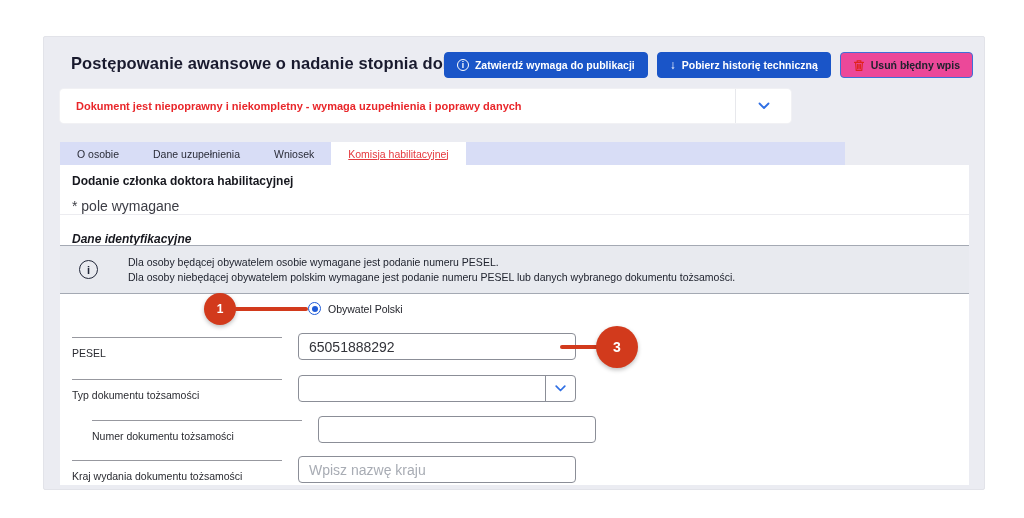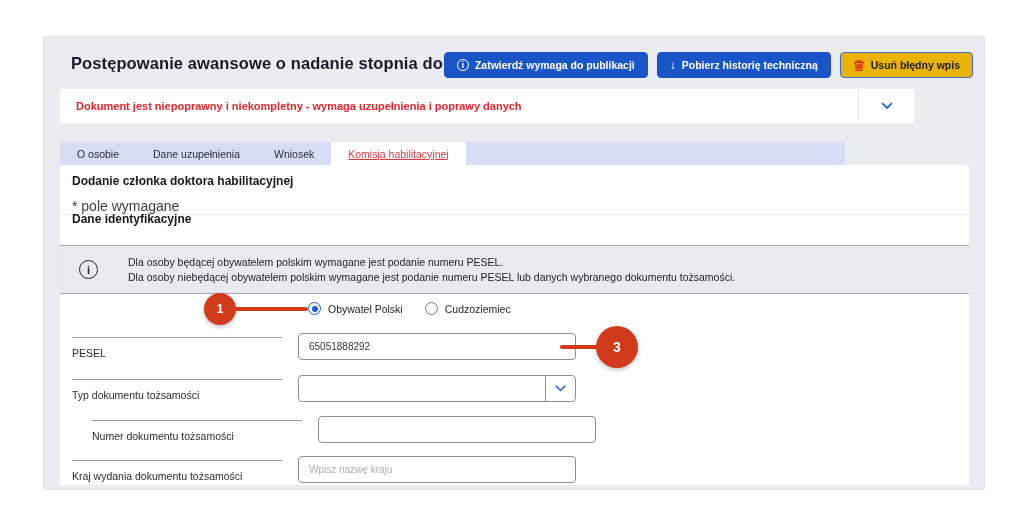--- a/index.html
+++ b/index.html
@@ -8,28 +8,28 @@
   .panel { position:absolute; left:43px; top:36px; width:942px; height:454px;
            background:#ebecf2; border:1px solid #e2e3e9; border-radius:2px; }
 
   
   .page-title { position:absolute; left:27px; top:17px; font-size:16.5px; font-weight:bold; color:#191a2e; letter-spacing:.1px; }
   .actions { position:absolute; right:11px; top:15px; display:flex; gap:9px; }
   .btn { display:inline-flex; align-items:center; gap:6px; height:26px; padding:0 12px;
          border-radius:4px; font-size:10.5px; font-weight:bold; cursor:pointer; white-space:nowrap;
          font-family:"Liberation Sans", sans-serif; }
   .btn.primary { background:#1a55c8; border:1px solid #1a55c8; color:#ffffff; }
-  .btn.outline { background:#eab308; border:1px solid #3f6fd8; color:#20222e; }
+  .btn.outline { background:#ec4899; border:1px solid #3f6fd8; color:#20222e; }
   .ico-info-circle { display:inline-flex; align-items:center; justify-content:center;
          width:12px; height:12px; border:1px solid #ffffff; border-radius:50%;
          font-size:8.5px; font-weight:bold; font-style:normal; }
   .ico-download { font-size:12px; font-weight:bold; line-height:1; }
 
   
-  .alert { position:absolute; left:16px; top:52px; width:854px; height:34px; background:#ffffff;
+  .alert { position:absolute; left:16px; top:52px; width:731px; height:34px; background:#ffffff;
            border-radius:4px; display:flex; align-items:stretch; box-shadow:0 0 0 1px #f1f1f4; }
   .alert-text { flex:1; display:flex; align-items:center; padding-left:16px;
                 color:#e9262a; font-size:11px; font-weight:bold; }
   .alert-toggle { width:56px; display:flex; align-items:center; justify-content:center;
                   border-left:1px solid #e7e8ec; cursor:pointer; }
 
   
   .tabbar { position:absolute; left:16px; top:105px; width:785px; height:23px;
             background:#d8ddf6; display:flex; align-items:stretch; }
   .tab { display:flex; align-items:center; padding:0 17px; font-size:10.5px; color:#2a2c38; cursor:pointer; }
@@ -43,34 +43,34 @@
 
   .infobox { position:absolute; left:0; top:80px; width:909px; height:49px; background:#e8eaef;
              border-top:1px solid #a4a9b3; border-bottom:1px solid #a4a9b3;
              display:flex; align-items:center; }
   .infobox .icircle { margin-left:19px; width:19px; height:19px; border:1.6px solid #202638;
              border-radius:50%; display:flex; align-items:center; justify-content:center;
              font-size:11px; color:#202638; font-weight:bold; flex:0 0 auto; }
   .infobox .itext { margin-left:30px; font-size:10.5px; line-height:15px; color:#20242f; }
 
   
-  .radio-row { position:absolute; left:248px; top:137px; display:flex; align-items:center; gap:22px; }
+  .radio-row { position:absolute; left:248px; top:137px; display:flex; align-items:center; gap:22px;flex-direction:column; }
   .radio-opt { display:flex; align-items:center; gap:7px; font-size:10.5px; color:#24252c; cursor:pointer; }
   .rdot { width:13px; height:13px; border-radius:50%; border:1.5px solid #75767c; background:#fff; position:relative; }
   .rdot.sel { border-color:#1f5bd8; }
   .rdot.sel::after { content:""; position:absolute; left:2.5px; top:2.5px; width:6px; height:6px;
                      border-radius:50%; background:#1f5bd8; }
 
   
   .frow { position:absolute; left:0; width:939px; height:40px; }
   .flabel { position:absolute; left:12px; top:4px; width:210px; border-top:1px solid #97989f;
             padding-top:9px; font-size:10.5px; color:#2a2b31; }
   .finput { position:absolute; left:238px; top:0; width:278px; height:27px;
             border:1px solid #8b8e97; border-radius:4px; background:#fff;
-            font-size:10px; color:#33343a; padding:10px 10px; font-family:"Liberation Sans", sans-serif; }
+            font-size:14px; color:#33343a; padding:10px 10px; font-family:"Liberation Sans", sans-serif; }
   .finput::placeholder { color:#a8acb4; }
   .fselect { position:absolute; left:238px; top:0; width:278px; height:27px;
              border:1px solid #8b8e97; border-radius:4px; background:#fff; display:flex; }
   .fselect .sel-value { flex:1; }
   .fselect .sel-caret { width:30px; border-left:1px solid #8b8e97; display:flex;
              align-items:center; justify-content:center; cursor:pointer; }
 
   
   .ann-circle { position:absolute; border-radius:50%; background:#d23a1c; color:#ffffff;
                 display:flex; align-items:center; justify-content:center; font-weight:bold;
@@ -125,26 +125,26 @@
     <div class="tab">Dane uzupełnienia</div>
     <div class="tab">Wniosek</div>
     <div class="tab active">Komisja habilitacyjnej</div>
   </div>
 
   <div class="content">
 
     <div class="sec-title" style="top:9px;">Dodanie członka doktora habilitacyjnej</div>
     <div class="req-note">* pole wymagane</div>
     <div class="divider"></div>
-    <div class="sec-title" style="top:47px;">Dane identyfikacyjne</div>
+    <div class="sec-title" style="top:67px;font-style:italic;">Dane identyfikacyjne</div>
 
     <div class="infobox">
       <div class="icircle">i</div>
       <div class="itext">
-        <div>Dla osoby będącej obywatelem polskim wymagane jest podanie numeru PESEL.</div>
+        <div>Dla osoby będącej obywatelem osobie wymagane jest podanie numeru PESEL.</div>
         <div>Dla osoby niebędącej obywatelem polskim wymagane jest podanie numeru PESEL lub danych wybranego dokumentu tożsamości.</div>
       </div>
     </div>
 
     <div class="radio-row">
       <div class="radio-opt">
         <span class="rdot sel"></span>
         <span>Obywatel Polski</span>
       </div>
       <div class="radio-opt">

